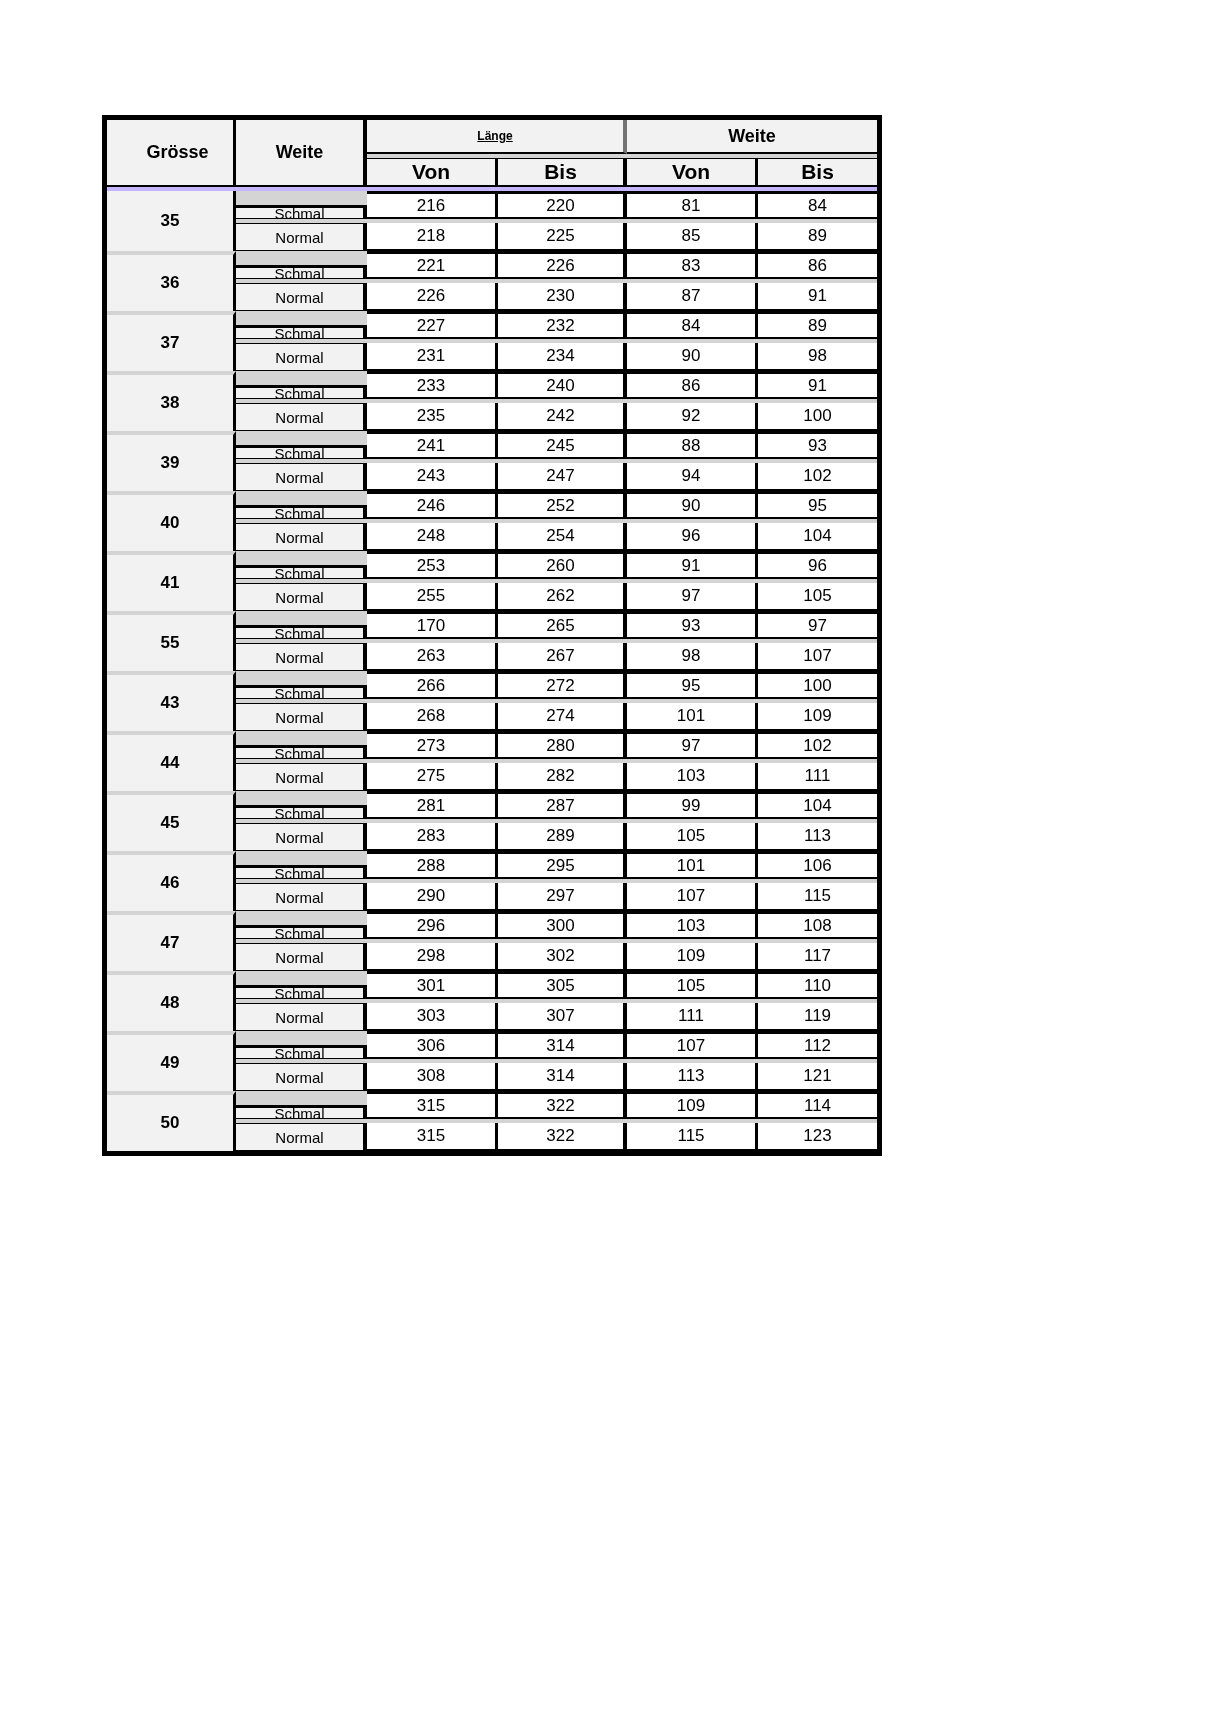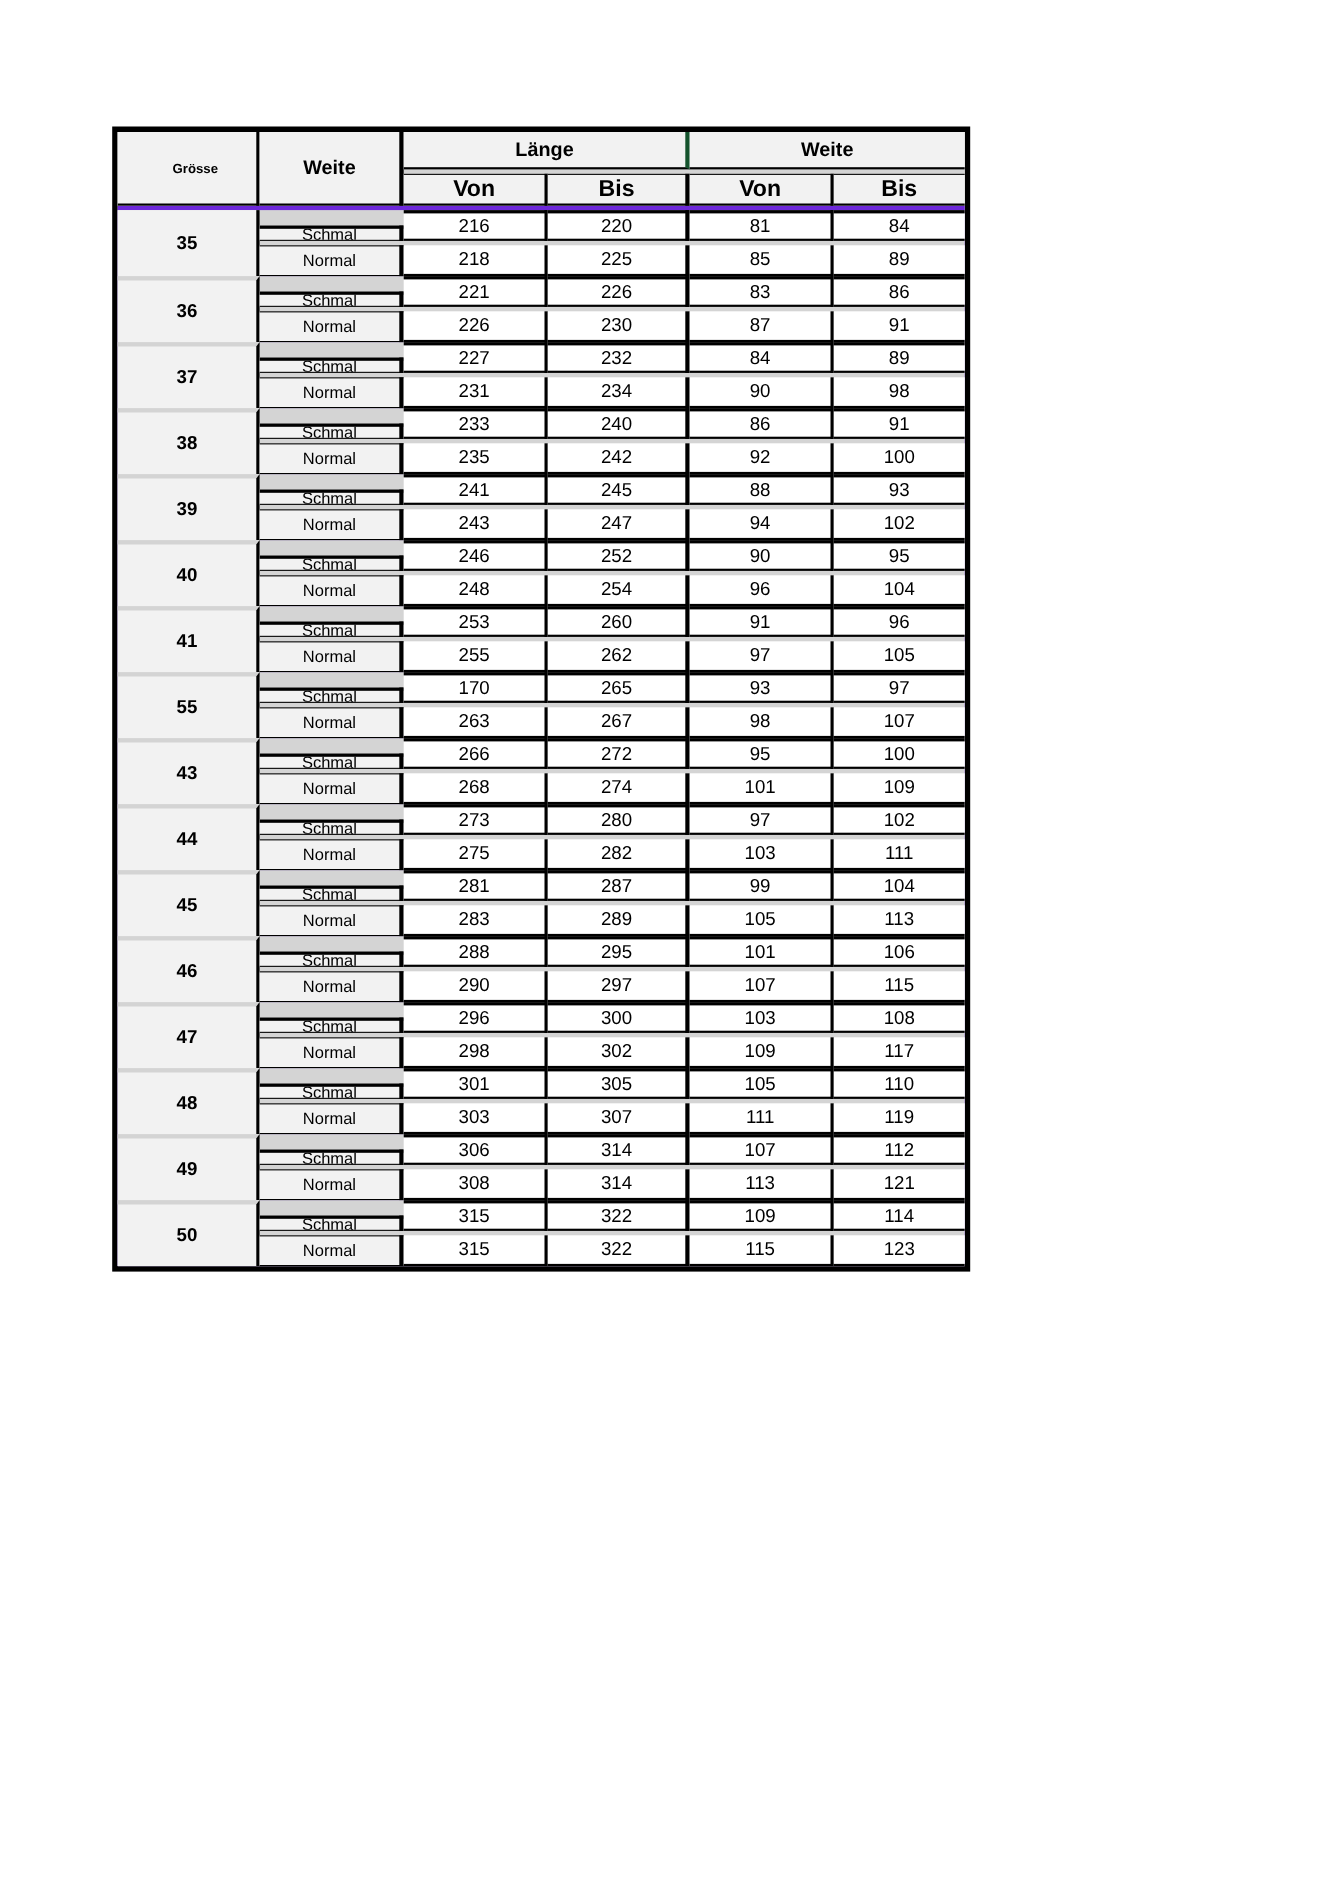--- a/index.html
+++ b/index.html
@@ -27,39 +27,39 @@
   .hdr, .group {
     display: grid;
     grid-template-columns: 129px 131px 131px 129px 131px 119px;
     background: #d4d4d4;
   }
   .hdr {
     grid-template-rows: 34px 29px;
     row-gap: 4px;
   }
   .tbody {
-    background: #6d28d9;
+    background: #c4b5fd;
     padding-top: 4px;
   }
   .group {
     grid-template-rows: 28px 28px;
     row-gap: 4px;
   }
   .cell {
     display: flex;
     align-items: center;
     justify-content: center;
     overflow: hidden;
     white-space: nowrap;
   }
   
   .hcell { background: #f2f2f2; font-weight: bold; }
-  .h-grosse { grid-column: 1; grid-row: 1 / 3; font-size: 12px; border-right: 3px solid #000; border-bottom: 2px solid #000; padding-left: 15px; }
+  .h-grosse { grid-column: 1; grid-row: 1 / 3; font-size: 18px; border-right: 3px solid #000; border-bottom: 2px solid #000; padding-left: 15px; }
   .h-weite  { grid-column: 2; grid-row: 1 / 3; font-size: 18px; border-right: 4px solid #000; border-bottom: 2px solid #000; }
-  .h-laenge { grid-column: 3 / 5; grid-row: 1; font-size: 18px; border-right: 4px solid #14532d; border-bottom: 2px solid #000; }
+  .h-laenge { grid-column: 3 / 5; grid-row: 1; font-size: 12px; border-right: 4px solid #737373; border-bottom: 2px solid #000; text-decoration: underline; }
   .h-weite2 { grid-column: 5 / 7; grid-row: 1; font-size: 18px; border-bottom: 2px solid #000; }
   .h-sub    { grid-row: 2; font-size: 21px; border-top: 1px solid #000; border-bottom: 2px solid #000; }
   .h-von1 { grid-column: 3; border-right: 3px solid #000; }
   .h-bis1 { grid-column: 4; border-right: 4px solid #000; }
   .h-von2 { grid-column: 5; border-right: 3px solid #000; }
   .h-bis2 { grid-column: 6; }
   
   .g-size {
     grid-column: 1; grid-row: 1 / 3;
     background: #f2f2f2;

